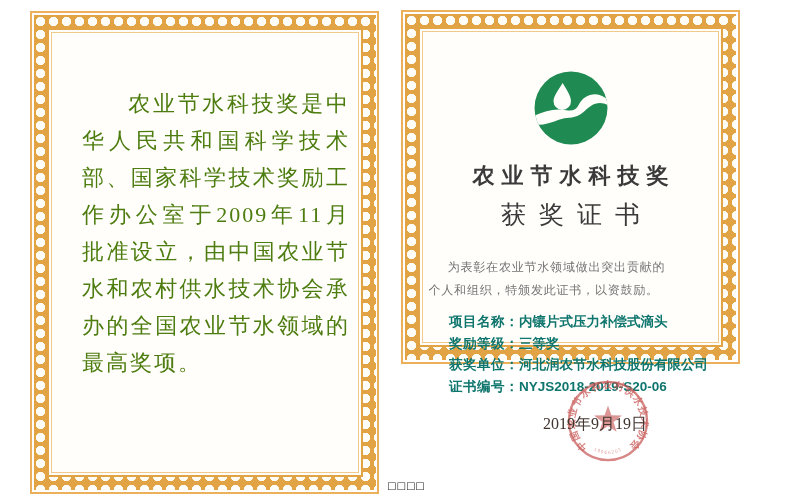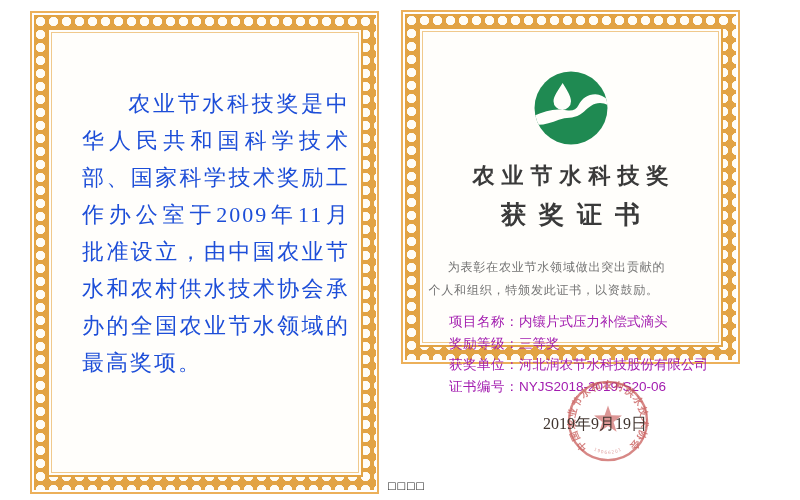--- a/index.html
+++ b/index.html
@@ -38,21 +38,21 @@
     position:relative;
     background:#fffefb;
   }
   
   .left-body {
     margin:52px 8px 0 30px;
     width:268px;
     font-size:22px;
     line-height:37px;
     letter-spacing:2px;
-    color:#1d4ed8;
+    color:#4d7c0f;
     text-align:justify;
     text-indent:2.1em;
   }
   
   .logo {
     display:block;
     width:76px; height:76px;
     margin:38px auto 0 auto;
   }
   .award-title {
@@ -62,41 +62,41 @@
     font-weight:bold;
     font-size:22px;
     letter-spacing:7px;
     text-indent:7px;
     color:#3a3a3a;
   }
   .award-subtitle {
     margin-top:7px;
     text-align:center;
     font-family:"Liberation Sans", sans-serif;
-    font-weight:bold;
+    font-weight:normal;
     font-size:25px;
     letter-spacing:13px;
     text-indent:13px;
     color:#3a3a3a;
   }
   .citation {
     margin:25px auto 0 auto;
     width:284px;
     font-size:12px;
     line-height:23px;
     letter-spacing:0.8px;
     color:#737373;
   }
   .citation .line-1 { text-indent:1.6em; }
   .fields {
     margin:9px 0 0 26px;
     font-family:"Liberation Sans", sans-serif;
-    font-weight:normal;
+    font-weight:bold;
     font-size:13.5px;
-    color:#a21caf;
+    color:#0f766e;
     list-style:none;
   }
   .field-row { line-height:21.5px; white-space:nowrap; }
   .field-label { letter-spacing:0.5px; }
   
   .seal {
     position:absolute;
     left:164px; top:368px;
     width:82px; height:82px;
     opacity:0.85;

